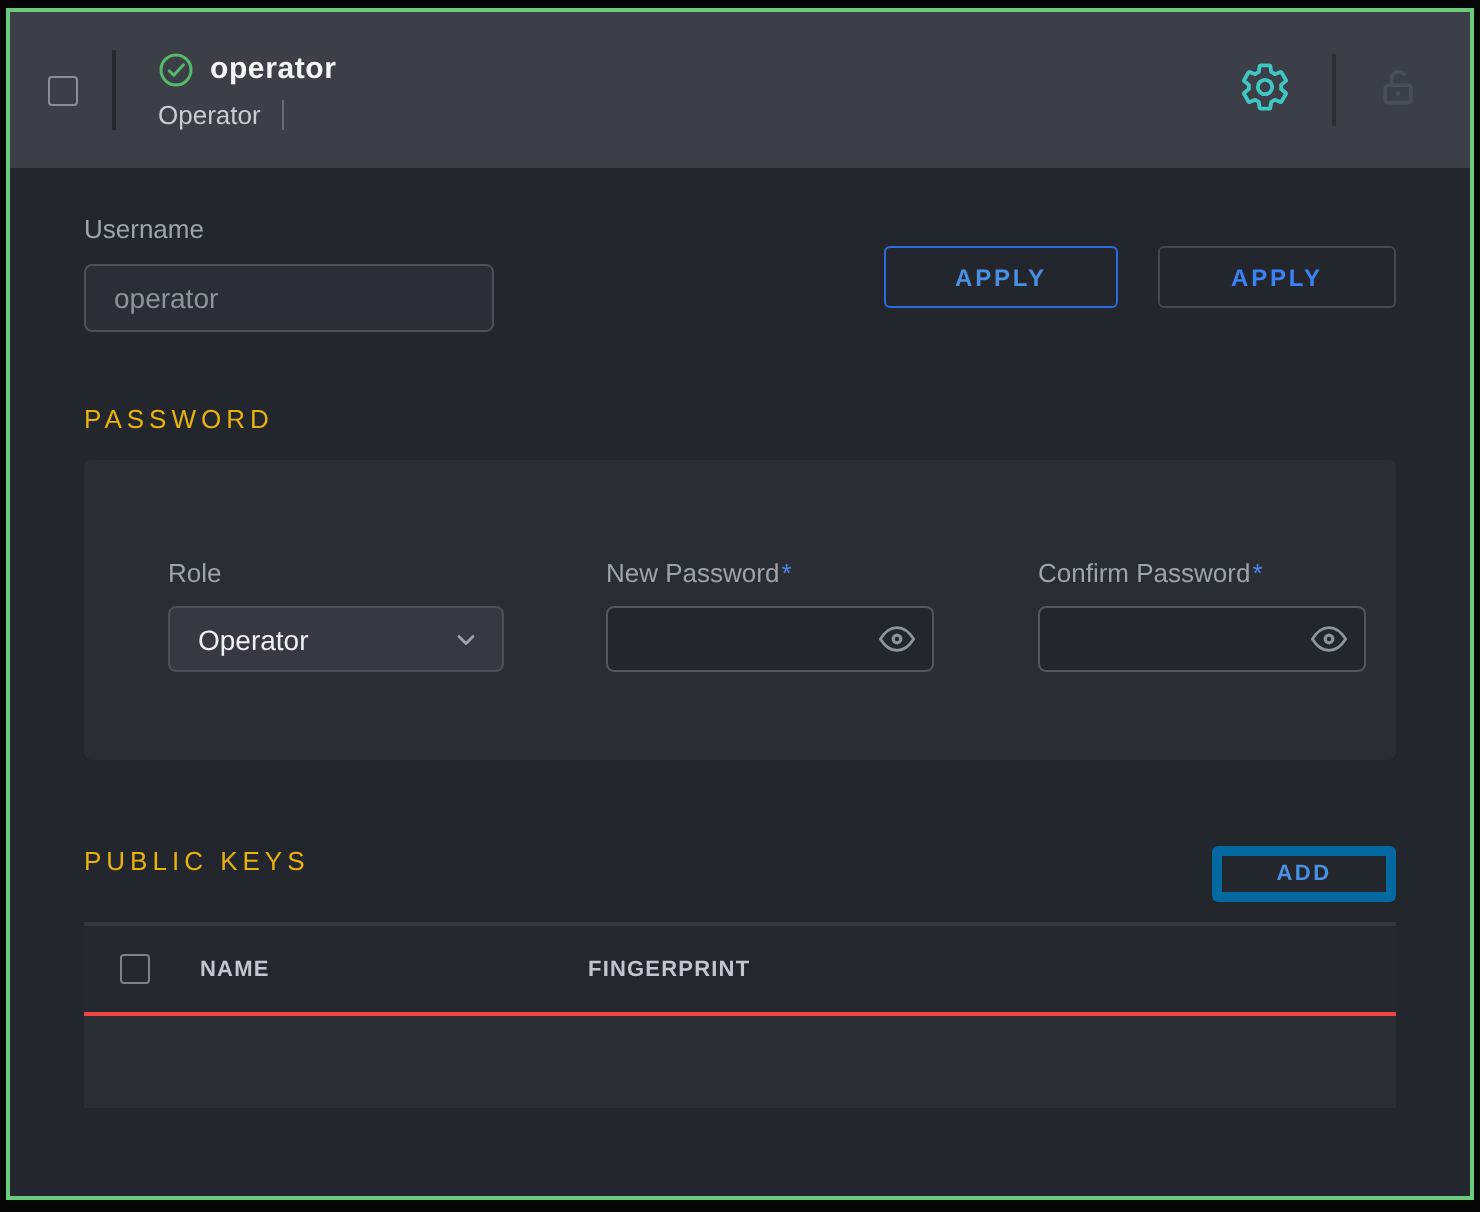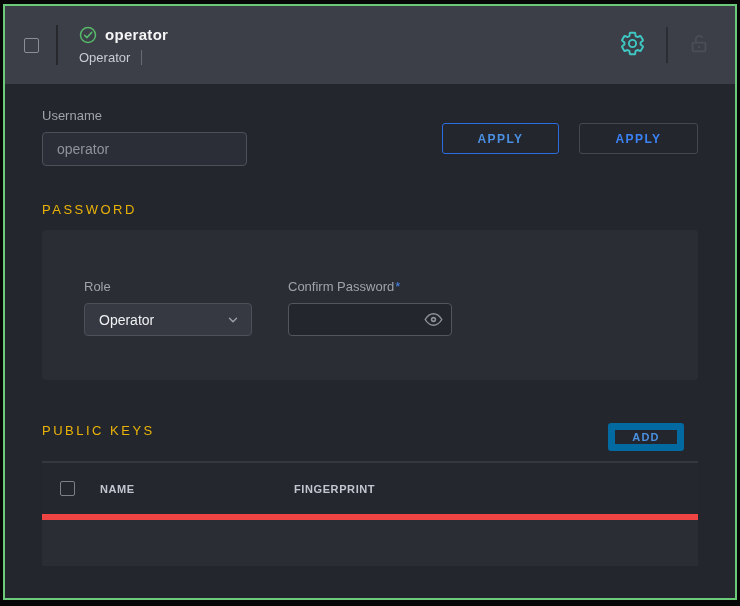--- a/index.html
+++ b/index.html
@@ -39,47 +39,47 @@
   .btn { height: 31px; border-radius: 3px; background: transparent; font-size: 12px;
          letter-spacing: 1.4px; font-weight: bold; cursor: pointer;
          font-family: "Liberation Sans", sans-serif; }
   .btn-cancel { width: 117px; border: 1px solid #2d6ce0; color: #4a90e2; }
   .btn-apply  { width: 119px; border: 1px solid #45484f; color: #3b82f6; cursor: default; }
 
   .section-heading { font-size: 13px; letter-spacing: 2.5px; color: #eab308; }
   .password-heading { margin-top: 36px; }
 
   .panel { margin-top: 13px; height: 150px; background: #2a2d34; border-radius: 4px;
-           display: flex; padding: 49px 0 0 42px; }
+           display: flex; padding: 49px 0 0 42px; gap: 15px; }
   .field-col .field-label { display: block; margin-bottom: 9px; }
   .col-role { width: 168px; margin-right: 36px; }
   .col-pass { width: 164px; margin-right: 37px; }
 
   .select { position: relative; width: 168px; height: 33px; background: #363942;
             border: 1px solid #4d5058; border-radius: 4px; color: #eff0f2;
             font-size: 14px; display: flex; align-items: center; padding: 0 14px;
             cursor: pointer; }
   .select svg { position: absolute; right: 11px; top: 9px; }
 
   .pass-wrap { position: relative; width: 164px; }
   .pass-input { width: 164px; height: 33px; background: #24262d; border: 1px solid #53565e;
                 border-radius: 4px; color: #e6e7e9; padding: 0 34px 0 12px; outline: none; }
   .eye-btn { position: absolute; right: 9px; top: 7px; background: none; border: none;
              padding: 0; cursor: pointer; display: flex; }
 
   
   .keys-header { margin-top: 43px; display: flex; 
                  justify-content: space-between; }
-  .btn-add { width: 76px; height: 28px; border: 7px solid #0369a1; border-radius: 3px;
+  .btn-add { width: 92px; height: 28px; border: 5px solid #0369a1; border-radius: 3px;
              background: transparent; color: #4a90e2; font-size: 11px; font-weight: bold;
-             letter-spacing: 1.2px; margin-right: 14px; cursor: pointer;
+             letter-spacing: 1.2px; margin-right: 0; cursor: pointer;
              font-family: "Liberation Sans", sans-serif; }
 
   .keys-table { margin-top: 10px; border-top: 2px solid #34373e; }
-  .thead { height: 57px; background: #25272e; border-bottom: 6px solid #ef4444;
+  .thead { height: 45px; background: #25272e; border-bottom: 2px solid #ef4444;
            display: flex; align-items: center; }
   .thead .checkbox { margin-left: 18px; border-color: #7d8087; }
   .th { font-size: 11px; font-weight: bold; color: #c3c6d0; letter-spacing: .6px; }
   .th-name { margin-left: 25px; width: 194px; }
   .tbody-row { height: 46px; background: #2b2d35; }
 </style>
 </head>
 <body>
 
 <div class="window">
@@ -147,20 +147,35 @@
         <div class="select">
           <span>Operator</span>
           <span>
             <svg width="14" height="14" viewBox="0 0 24 24" fill="none" stroke="#9ea2a9" stroke-width="2.4" stroke-linecap="round" stroke-linejoin="round">
               <path d="M6 9l6 6 6-6"></path>
             </svg>
           </span>
         </div>
       </div>
 
+      <div class="field-col col-pass">
+        <span class="field-label"><span>New Password</span><span class="required">*</span></span>
+        <div class="pass-wrap">
+          <input class="pass-input" type="password" style="">
+          <button class="eye-btn">
+            <span>
+              <svg width="19" height="19" viewBox="0 0 24 24">
+                <path d="M1.5 12C4.6 6.9 8.2 4.8 12 4.8s7.4 2.1 10.5 7.2C19.4 17.1 15.8 19.2 12 19.2S4.6 17.1 1.5 12z" fill="none" stroke="#8f939a" stroke-width="1.8"></path>
+                <circle cx="12" cy="12" r="3.4" fill="#8f939a"></circle>
+                <circle cx="12" cy="12" r="1.4" fill="#24262d"></circle>
+              </svg>
+            </span>
+          </button>
+        </div>
+      </div>
 
       <div class="field-col col-pass">
         <span class="field-label"><span>Confirm Password</span><span class="required">*</span></span>
         <div class="pass-wrap">
           <input class="pass-input" type="password" style="">
           <button class="eye-btn">
             <span>
               <svg width="19" height="19" viewBox="0 0 24 24">
                 <path d="M1.5 12C4.6 6.9 8.2 4.8 12 4.8s7.4 2.1 10.5 7.2C19.4 17.1 15.8 19.2 12 19.2S4.6 17.1 1.5 12z" fill="none" stroke="#8f939a" stroke-width="1.8"></path>
                 <circle cx="12" cy="12" r="3.4" fill="#8f939a"></circle>

